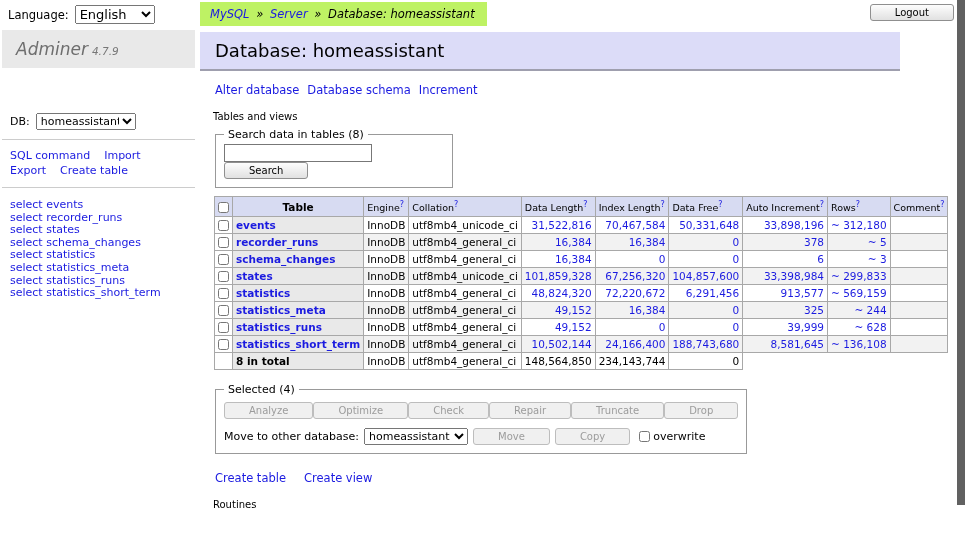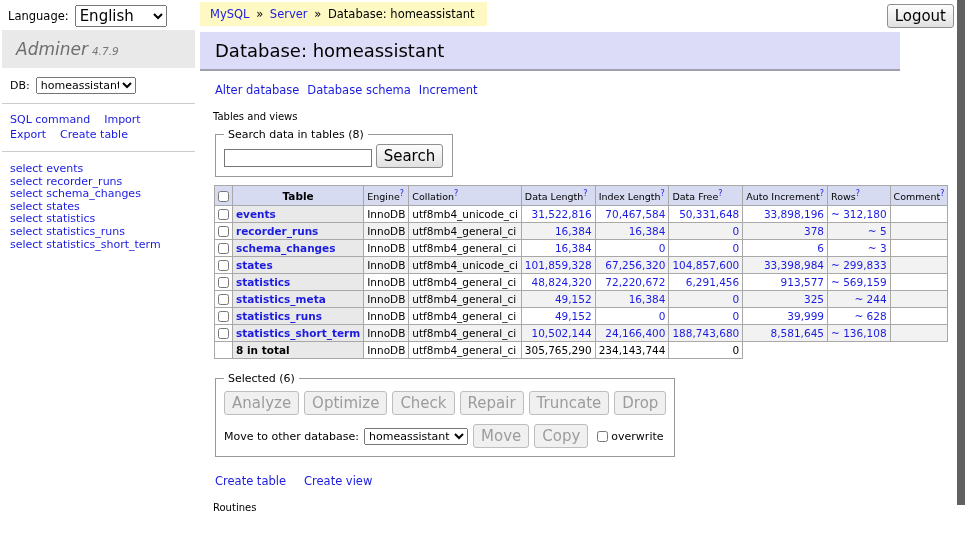--- a/index.html
+++ b/index.html
@@ -6,79 +6,79 @@
   html,body { margin:0; padding:0; }
   body {
     position:relative; width:966px; height:543px; overflow:hidden;
     background:#fff; color:#000;
     font-family:"DejaVu Sans", sans-serif; font-size:11.5px;
   }
   .link { color:#1b1be0; cursor:pointer; text-decoration:none; }
 
   
   .lang { position:absolute; top:5px; left:8px; display:flex; align-items:center; gap:6px; }
-  .lang select { width:92px; font:inherit; font-size:15px; }
+  .lang select { width:80px; font:inherit; font-size:13px; }
 
   
   .logout-wrap { position:absolute; top:4px; right:12px; }
 
   
   aside { position:absolute; left:2px; top:30px; width:193px; }
   aside h1 {
     margin:0; background:#e9e9e9; padding:9px 0 9px 14px;
     font-size:17px; font-weight:400; font-style:italic; color:#6e6e6e;
   }
   aside h1 .ver { font-size:10.5px; margin-left:4px; color:#777; }
-  .side-body { padding:9px 0 0 8px; font-size:11px; }
+  .side-body { padding:9px 0 0 8px; font-size:11px;margin-top:36px; }
   .db-row { display:flex; align-items:center; gap:6px; margin-bottom:4px; }
   .db-row select { width:100px; font:inherit; font-size:11px; }
   hr.side { border:0; border-top:1px solid #ccc; margin:9px 0 9px -8px; }
   .action-links { display:flex; flex-wrap:wrap; column-gap:14px; row-gap:1px; width:158px; line-height:14px; }
   .table-links { display:flex; flex-direction:column; line-height:12.6px; margin-top:11px; }
 
   
   main { position:absolute; left:200px; top:0; width:700px; }
-  .breadcrumb { display:inline-block; background:#fef9c3; margin:2px 0 0 0; padding:5px 12px 5px 10px; }
+  .breadcrumb { display:inline-block; background:#bef264; margin:2px 0 0 0; padding:5px 12px 5px 10px;font-style:italic; }
   .breadcrumb .sep { color:#000; margin:0 3px; }
   h2.dbtitle {
     margin:6px 0 0 0; background:#dcdcf8; border-bottom:2px solid #9f9fae;
     padding:8px 0 8px 15px; font-size:18px; font-weight:400;
   }
   .nav-links { display:flex; gap:8px; margin:12px 0 0 15px; }
   h3 { font-size:10px; font-weight:400; margin:14px 0 0 13px; }
 
   fieldset { border:1px solid #999; margin:0; padding:3px 8px 8px 8px; }
   legend { font-size:11px; padding:0 4px; }
   .search-fs { margin:6px 0 0 15px; width:238px; }
   .search-input { width:148px; height:18px; border:1px solid #777; padding:0 3px; font:inherit; font-size:11px; vertical-align:middle; }
   button {
-    font-family:inherit; font-size:15px; color:#000;
+    font-family:inherit; font-size:10px; color:#000;
     background:linear-gradient(#fdfdfd,#e1e1e1); border:1px solid #8f8f8f;
-    border-radius:3px; padding:2px 7px; cursor:pointer;
+    border-radius:3px; padding:2px 24px; cursor:pointer;
   }
   button:disabled { color:#9c9c9c; border-color:#bdbdbd; background:#f0f0f0; cursor:default; }
 
   
   table.db-tables { border-collapse:collapse; table-layout:fixed; margin:8px 0 0 14px; font-size:10.5px; }
   .db-tables th, .db-tables td {
     border:1px solid #a8a8a8; padding:1px 3px; height:15px; line-height:14px;
     white-space:nowrap; overflow:hidden; text-align:left; vertical-align:middle;
   }
   .db-tables thead th { background:#d7dbf2; font-weight:400; font-size:9.5px; }
   .db-tables thead th.col-table { font-weight:700; text-align:center; font-size:10.5px; }
   .db-tables tbody th { background:#e9e9e9; font-weight:700;margin-left:10px; }
   .db-tables .check { text-align:center; padding:0 2px; }
   .db-tables tr.stripe td:not(.check) { background:#f2f2f2; }
   .db-tables td.num { text-align:right; }
   .db-tables sup.help { color:#1b1be0; font-size:8px; cursor:pointer; }
   .tname { font-weight:700; }
   input[type=checkbox] { width:11px; height:11px; margin:1px; vertical-align:middle; }
 
   .selected-fs { margin:13px 0 0 15px; width:403px; }
-  .btn-row { display:flex; gap:5px; margin:3px 0 9px 0; }
+  .btn-row { display:flex; margin:3px 0 9px 0; }
   .move-row { display:flex; align-items:center; gap:5px; font-size:11px; }
   .move-row select { width:104px; font:inherit; font-size:11px; }
   .overwrite { display:flex; align-items:center; gap:2px; margin-left:3px; }
 
   .create-links { display:flex; gap:18px; margin:17px 0 0 15px; }
 
   
   .scrollbar { position:absolute; right:1px; top:0; width:8px; height:543px; }
   .scroll-thumb { position:absolute; top:0; left:0; width:8px; height:505px; background:#616161; }
 </style>
@@ -109,23 +109,24 @@
     <div class="action-links">
         <span class="link">SQL command</span>
         <span class="link">Import</span>
         <span class="link">Export</span>
         <span class="link">Create table</span>
       </div>
     <hr class="side">
     <div class="table-links">
         <span class="link">select events</span>
         <span class="link">select recorder_runs</span>
+        <span class="link">select states</span>
         <span class="link">select schema_changes</span>
-        <span class="link">select states</span>
         <span class="link">select statistics</span>
+        <span class="link">select statistics_meta</span>
         <span class="link">select statistics_runs</span>
         <span class="link">select statistics_short_term</span>
       </div>
   </div>
 </aside>
 
 <main>
   <p class="breadcrumb">
     <span class="link">MySQL</span>
     <span class="sep">»</span>
@@ -272,29 +273,29 @@
           <td class="num"><span class="link">188,743,680</span></td>
           <td class="num"><span class="link">8,581,645</span></td>
           <td class="num"><span class="link">~ 136,108</span></td>
           <td></td>
         </tr>
         <tr>
           <td class="check"></td>
           <th>8 in total</th>
           <td>InnoDB</td>
           <td>utf8mb4_general_ci</td>
-          <td class="num">305,765,290</td>
+          <td class="num">148,564,850</td>
           <td class="num">234,143,744</td>
           <td class="num">0</td>
         </tr>
       </tbody>
     </table>
 
   <fieldset class="selected-fs">
-    <legend>Selected (6)</legend>
+    <legend>Selected (4)</legend>
     <div class="btn-row">
         <button disabled="">Analyze</button>
         <button disabled="">Optimize</button>
         <button disabled="">Check</button>
         <button disabled="">Repair</button>
         <button disabled="">Truncate</button>
         <button disabled="">Drop</button>
       </div>
     <div class="move-row">
       <span>Move to other database:</span>

